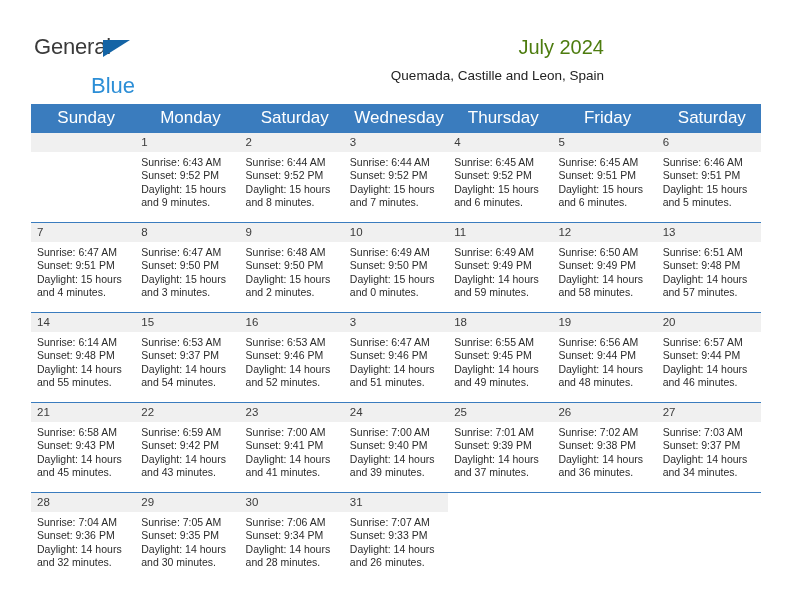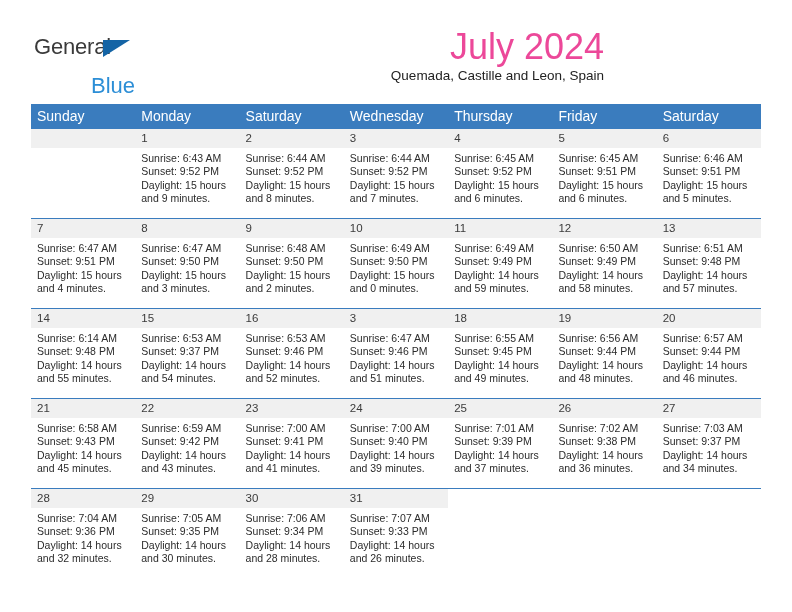--- a/index.html
+++ b/index.html
@@ -64,22 +64,22 @@
     margin-top: 17px;
   }
 
   .title-block {
     position: absolute;
     right: 36px;
     top: 30px;
     text-align: right;
   }
   .cal-title {
-    font-size: 36px;
-    color: #ec4899;
+    font-size: 20px;
+    color: #4d7c0f;
     line-height: 34px;
     white-space: nowrap;
   }
   .cal-subtitle {
     font-size: 13.5px;
     color: #222222;
     line-height: 20px;
     margin-top: 2px;
     white-space: nowrap;
   }
@@ -90,23 +90,23 @@
     left: 31px;
     top: 104px;
     width: 730px;
     border-collapse: collapse;
     table-layout: fixed;
   }
 
   .calendar th {
     background: #3a7cbe;
     color: #ffffff;
-    font-size: 14px;
+    font-size: 17px;
     font-weight: normal;
-    text-align: left;
+    text-align: center;
     padding: 4px 0 5px 6px;
     height: 12px;
     border: none;
   }
 
   .calendar td {
     width: 104.28px;
     vertical-align: top;
     padding: 0;
     border: none;

